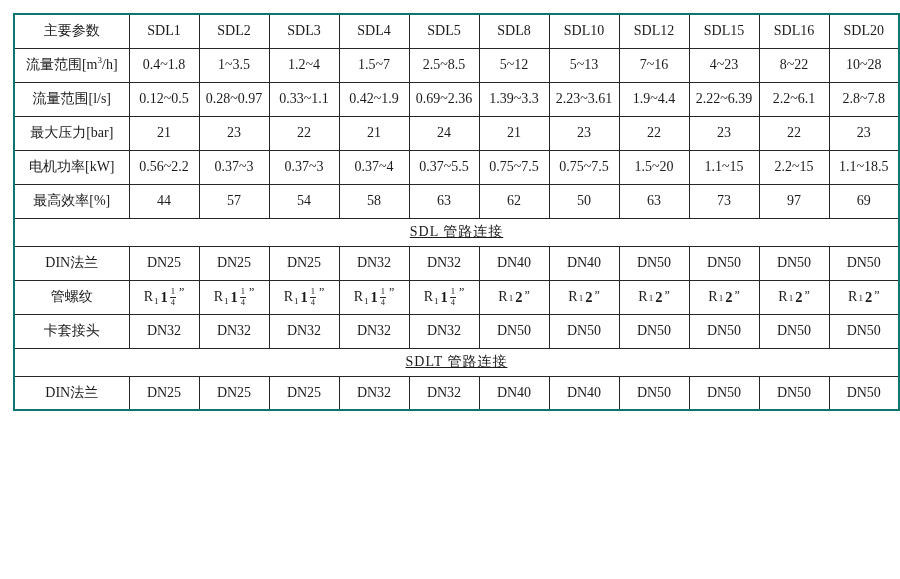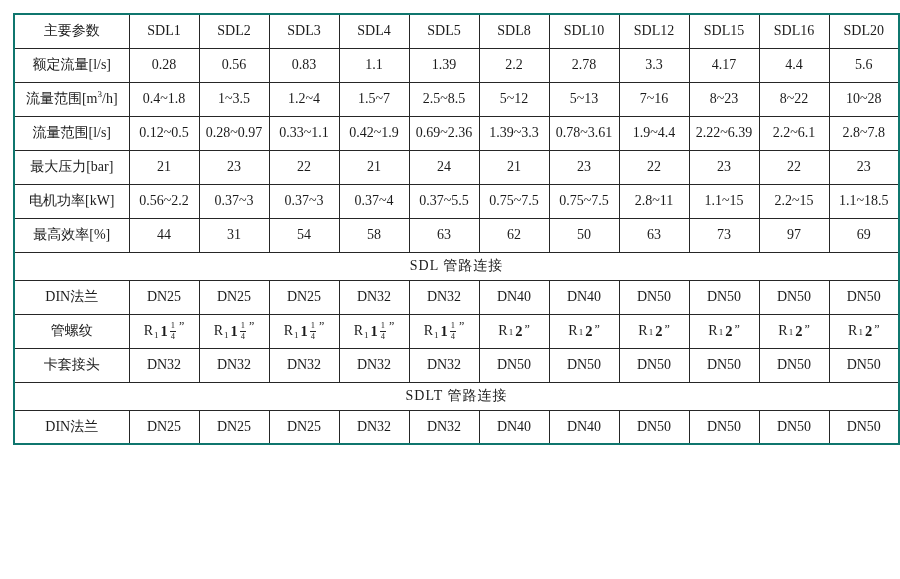--- a/index.html
+++ b/index.html
@@ -21,21 +21,21 @@
   table.spec td, table.spec th{
     border:1.6px solid #262626;
     text-align:center;vertical-align:middle;
     font-size:14px;font-weight:400;
     padding:0 1px;white-space:nowrap;overflow:hidden;
     color:#1b1b1b;
   }
   tr.r-normal{height:34px;}
   tr.r-section{height:28px;}
   td.row-label{font-size:14.5px;}
-  td.section-cell{font-size:14.5px;letter-spacing:1px;}
+  td.section-cell{font-size:14.5px;letter-spacing:1px;text-decoration:underline;}
   sup.unit-sup{font-size:9px;line-height:0;}
   .thread{display:inline-flex;align-items:center;line-height:1;}
   .tsub{font-size:9px;align-self:flex-end;margin:0 2px 1px 1px;}
   .twhole{font-weight:600;font-size:14.5px;}
   .frac{display:inline-flex;flex-direction:column;font-size:8.5px;line-height:1.1;margin:0 1px 0 2px;text-align:center;}
   .frac .num{border-bottom:1px solid #262626;padding:0 1px;}
   .frac .den{padding:0 1px;}
   .tquote{font-size:12px;align-self:flex-start;margin-left:2px;margin-top:-1px;}
 </style>
 </head>
@@ -66,56 +66,42 @@
           <td class="col-head">SDL4</td>
           <td class="col-head">SDL5</td>
           <td class="col-head">SDL8</td>
           <td class="col-head">SDL10</td>
           <td class="col-head">SDL12</td>
           <td class="col-head">SDL15</td>
           <td class="col-head">SDL16</td>
           <td class="col-head">SDL20</td>
         </tr>
         <tr class="r-normal">
-          <td class="row-label">额定流量[l/s]</td>
-          <td class="val-cell">0.28</td>
-          <td class="val-cell">0.56</td>
-          <td class="val-cell">0.83</td>
-          <td class="val-cell">1.1</td>
-          <td class="val-cell">1.39</td>
-          <td class="val-cell">2.2</td>
-          <td class="val-cell">2.78</td>
-          <td class="val-cell">3.3</td>
-          <td class="val-cell">4.17</td>
-          <td class="val-cell">4.4</td>
-          <td class="val-cell">5.6</td>
-        </tr>
-        <tr class="r-normal">
           <td class="row-label">流量范围[m<sup class="unit-sup">3</sup>/h]</td>
           <td class="val-cell">0.4~1.8</td>
           <td class="val-cell">1~3.5</td>
           <td class="val-cell">1.2~4</td>
           <td class="val-cell">1.5~7</td>
           <td class="val-cell">2.5~8.5</td>
           <td class="val-cell">5~12</td>
           <td class="val-cell">5~13</td>
           <td class="val-cell">7~16</td>
-          <td class="val-cell">8~23</td>
+          <td class="val-cell">4~23</td>
           <td class="val-cell">8~22</td>
           <td class="val-cell">10~28</td>
         </tr>
         <tr class="r-normal">
           <td class="row-label">流量范围[l/s]</td>
           <td class="val-cell">0.12~0.5</td>
           <td class="val-cell">0.28~0.97</td>
           <td class="val-cell">0.33~1.1</td>
           <td class="val-cell">0.42~1.9</td>
           <td class="val-cell">0.69~2.36</td>
           <td class="val-cell">1.39~3.3</td>
-          <td class="val-cell">0.78~3.61</td>
+          <td class="val-cell">2.23~3.61</td>
           <td class="val-cell">1.9~4.4</td>
           <td class="val-cell">2.22~6.39</td>
           <td class="val-cell">2.2~6.1</td>
           <td class="val-cell">2.8~7.8</td>
         </tr>
         <tr class="r-normal">
           <td class="row-label">最大压力[bar]</td>
           <td class="val-cell">21</td>
           <td class="val-cell">23</td>
           <td class="val-cell">22</td>
@@ -130,29 +116,29 @@
         </tr>
         <tr class="r-normal">
           <td class="row-label">电机功率[kW]</td>
           <td class="val-cell">0.56~2.2</td>
           <td class="val-cell">0.37~3</td>
           <td class="val-cell">0.37~3</td>
           <td class="val-cell">0.37~4</td>
           <td class="val-cell">0.37~5.5</td>
           <td class="val-cell">0.75~7.5</td>
           <td class="val-cell">0.75~7.5</td>
-          <td class="val-cell">2.8~11</td>
+          <td class="val-cell">1.5~20</td>
           <td class="val-cell">1.1~15</td>
           <td class="val-cell">2.2~15</td>
           <td class="val-cell">1.1~18.5</td>
         </tr>
         <tr class="r-normal">
           <td class="row-label">最高效率[%]</td>
           <td class="val-cell">44</td>
-          <td class="val-cell">31</td>
+          <td class="val-cell">57</td>
           <td class="val-cell">54</td>
           <td class="val-cell">58</td>
           <td class="val-cell">63</td>
           <td class="val-cell">62</td>
           <td class="val-cell">50</td>
           <td class="val-cell">63</td>
           <td class="val-cell">73</td>
           <td class="val-cell">97</td>
           <td class="val-cell">69</td>
         </tr>

